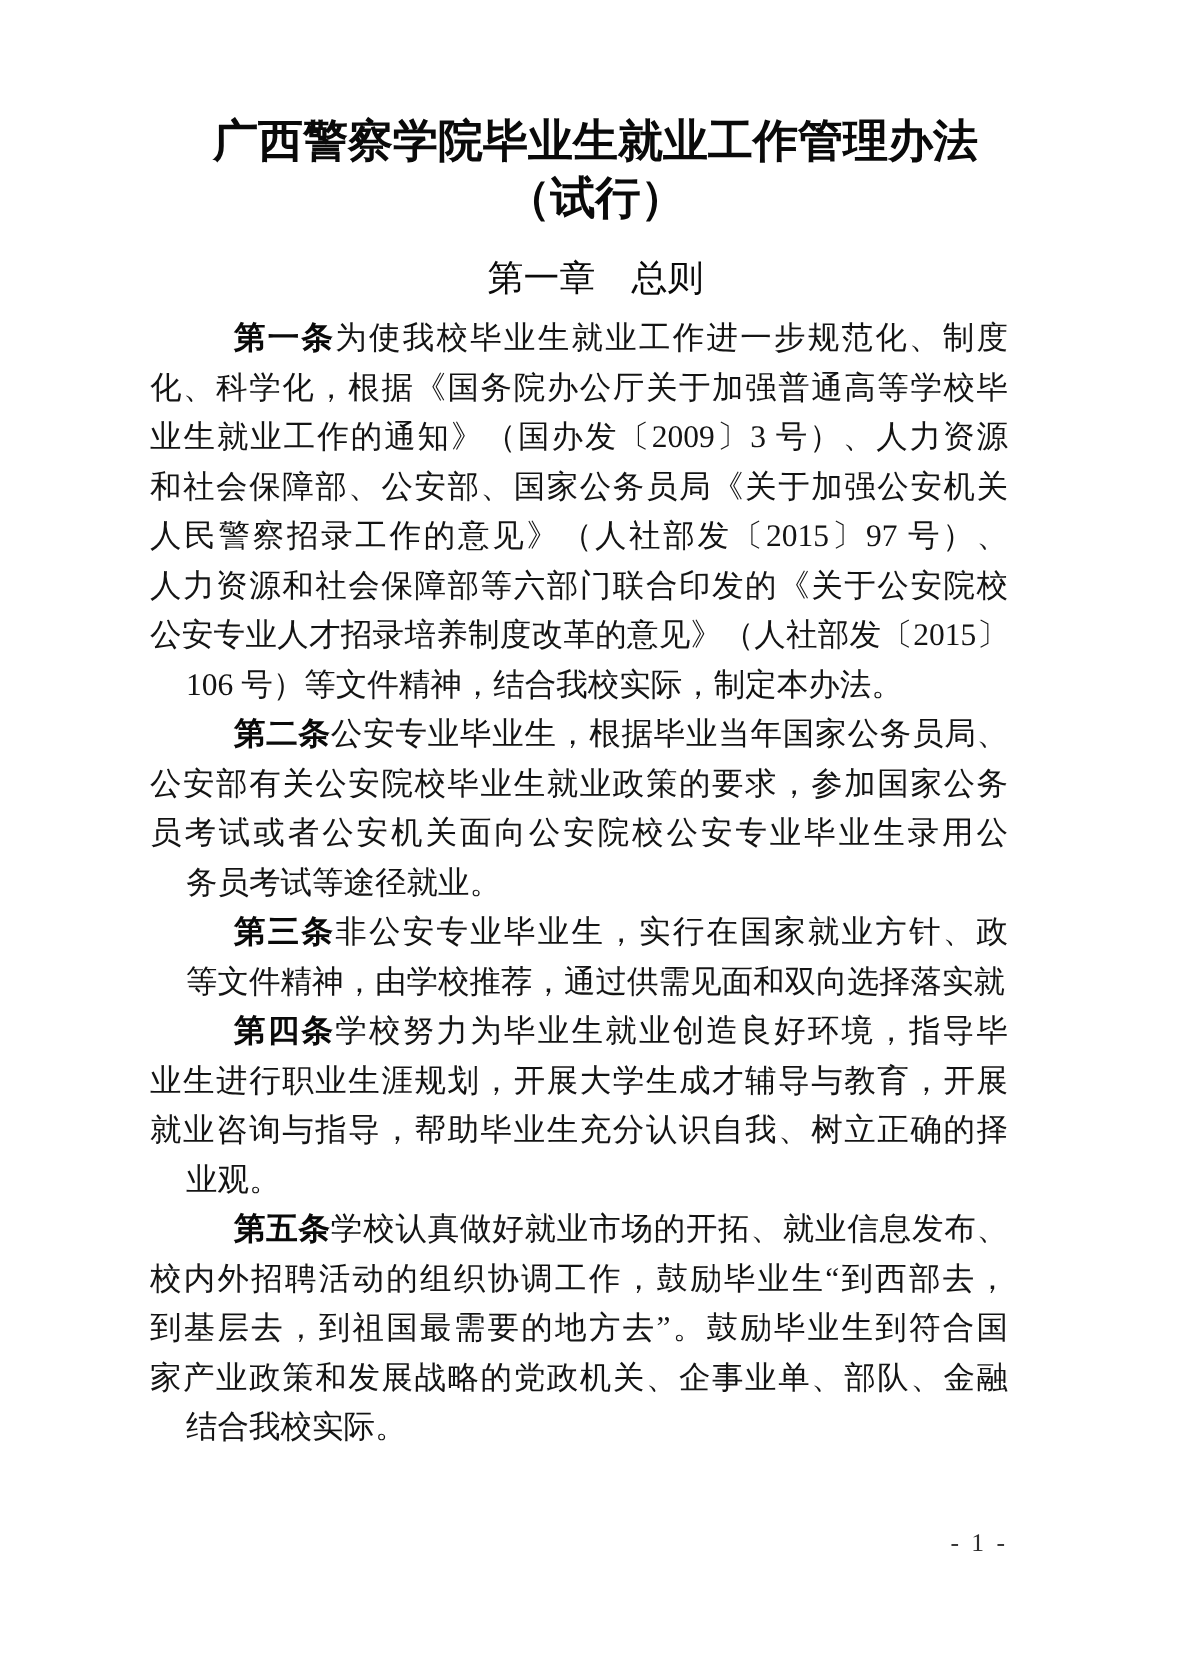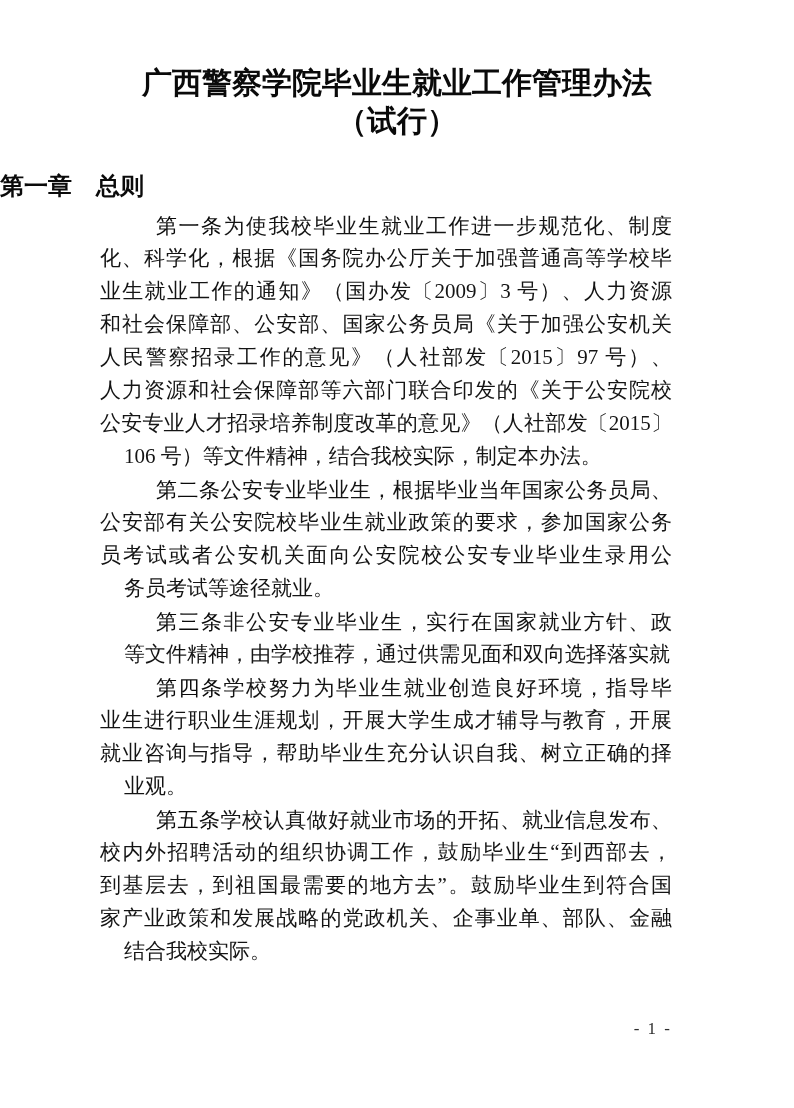--- a/index.html
+++ b/index.html
@@ -11,38 +11,38 @@
     position: relative;
     width: 794px;
     height: 1108px;
     background: #ffffff;
     overflow: hidden;
     color: #101010;
     font-family: "Liberation Serif", "DejaVu Serif", serif;
   }
   .doc-title {
     position: absolute;
-    top: 64px;
+    top: 76px;
     left: 0;
     width: 794px;
     text-align: center;
     font-family: "Liberation Sans", "DejaVu Sans", sans-serif;
     font-weight: 700;
     font-size: 30px;
     line-height: 38px;
     color: #0a0a0a;
   }
   .chapter-heading {
     position: absolute;
     top: 171px;
     left: 0;
     width: 794px;
-    text-align: left;
+    text-align: center;
     font-family: "Liberation Sans", "DejaVu Sans", sans-serif;
-    font-weight: 700;
+    font-weight: 400;
     font-size: 24px;
     line-height: 30px;
     color: #0a0a0a;
   }
   .doc-body {
     position: absolute;
     top: 209px;
     left: 100px;
     width: 572px;
     font-size: 21px;
@@ -59,21 +59,21 @@
   }
   .line.first {
     padding-left: 56px;
   }
   .line.last {
     text-align: left;
     text-align-last: auto;
     margin-left: 24px;
   }
   .term {
-    font-weight: 400;
+    font-weight: 700;
     font-family: "Liberation Sans", "DejaVu Sans", sans-serif;
     color: #0a0a0a;
   }
   .page-number {
     position: absolute;
     top: 1018px;
     left: 100px;
     width: 572px;
     text-align: right;
     font-size: 17px;

